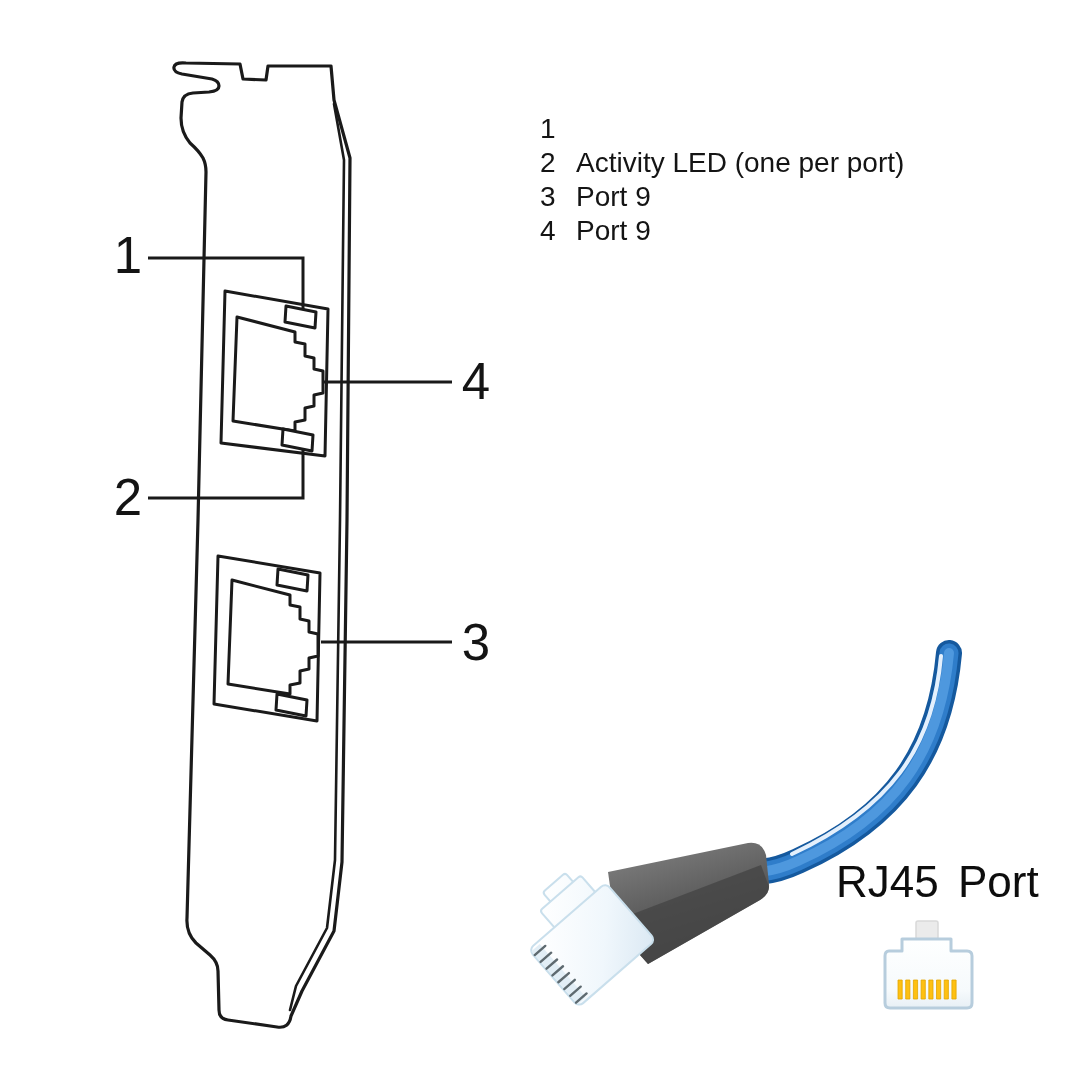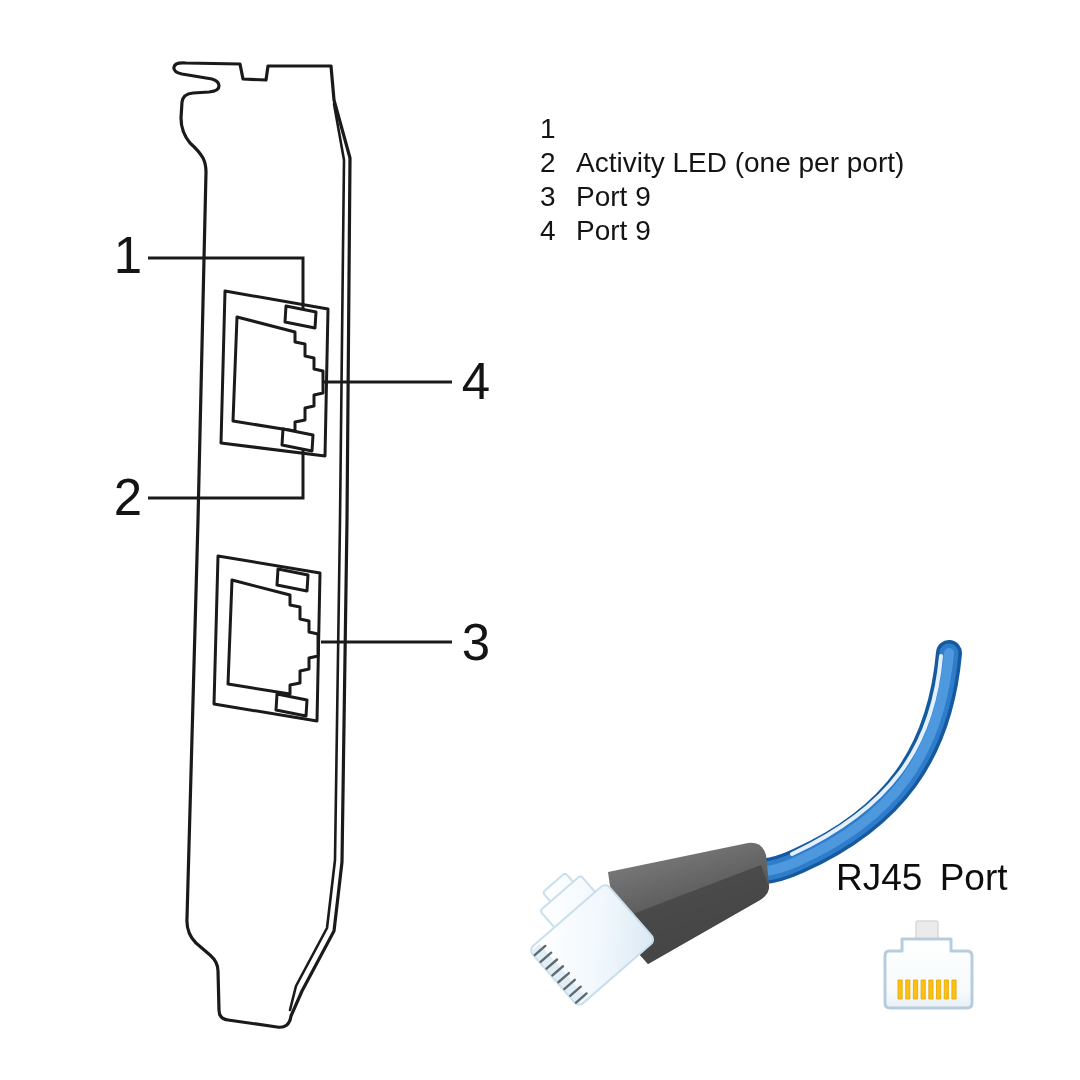--- a/index.html
+++ b/index.html
@@ -5,21 +5,21 @@
   html,body{margin:0;padding:0;background:#ffffff;}
   body{width:1080px;height:1080px;position:relative;overflow:hidden;
        font-family:"Liberation Sans","DejaVu Sans",sans-serif;color:#111;}
   #art{position:absolute;left:0;top:0;}
   .callout-num{position:absolute;width:48px;text-align:center;
                font-size:51px;line-height:1.0;color:#141414;}
   #legend{position:absolute;left:540px;top:112px;}
   .legend-row{display:flex;font-size:28px;line-height:34px;color:#141414;}
   .legend-num{width:36px;flex:0 0 36px;}
   .legend-label{white-space:nowrap;}
-  #rj45-label{position:absolute;left:836px;top:858px;font-size:37px;
+  #rj45-label{position:absolute;left:836px;top:858px;font-size:44px;
               line-height:1.1;color:#0d0d0d;word-spacing:7px;}
 </style>
 </head>
 <body>
 
 <svg id="art" width="1080" height="1080" viewBox="0 0 1080 1080">
   <defs>
     <linearGradient id="bootGrad" gradientUnits="userSpaceOnUse" x1="665" y1="845" x2="705" y2="975">
       <stop offset="0" stop-color="#7b7b7b"></stop>
       <stop offset="0.45" stop-color="#5c5c5c"></stop>

